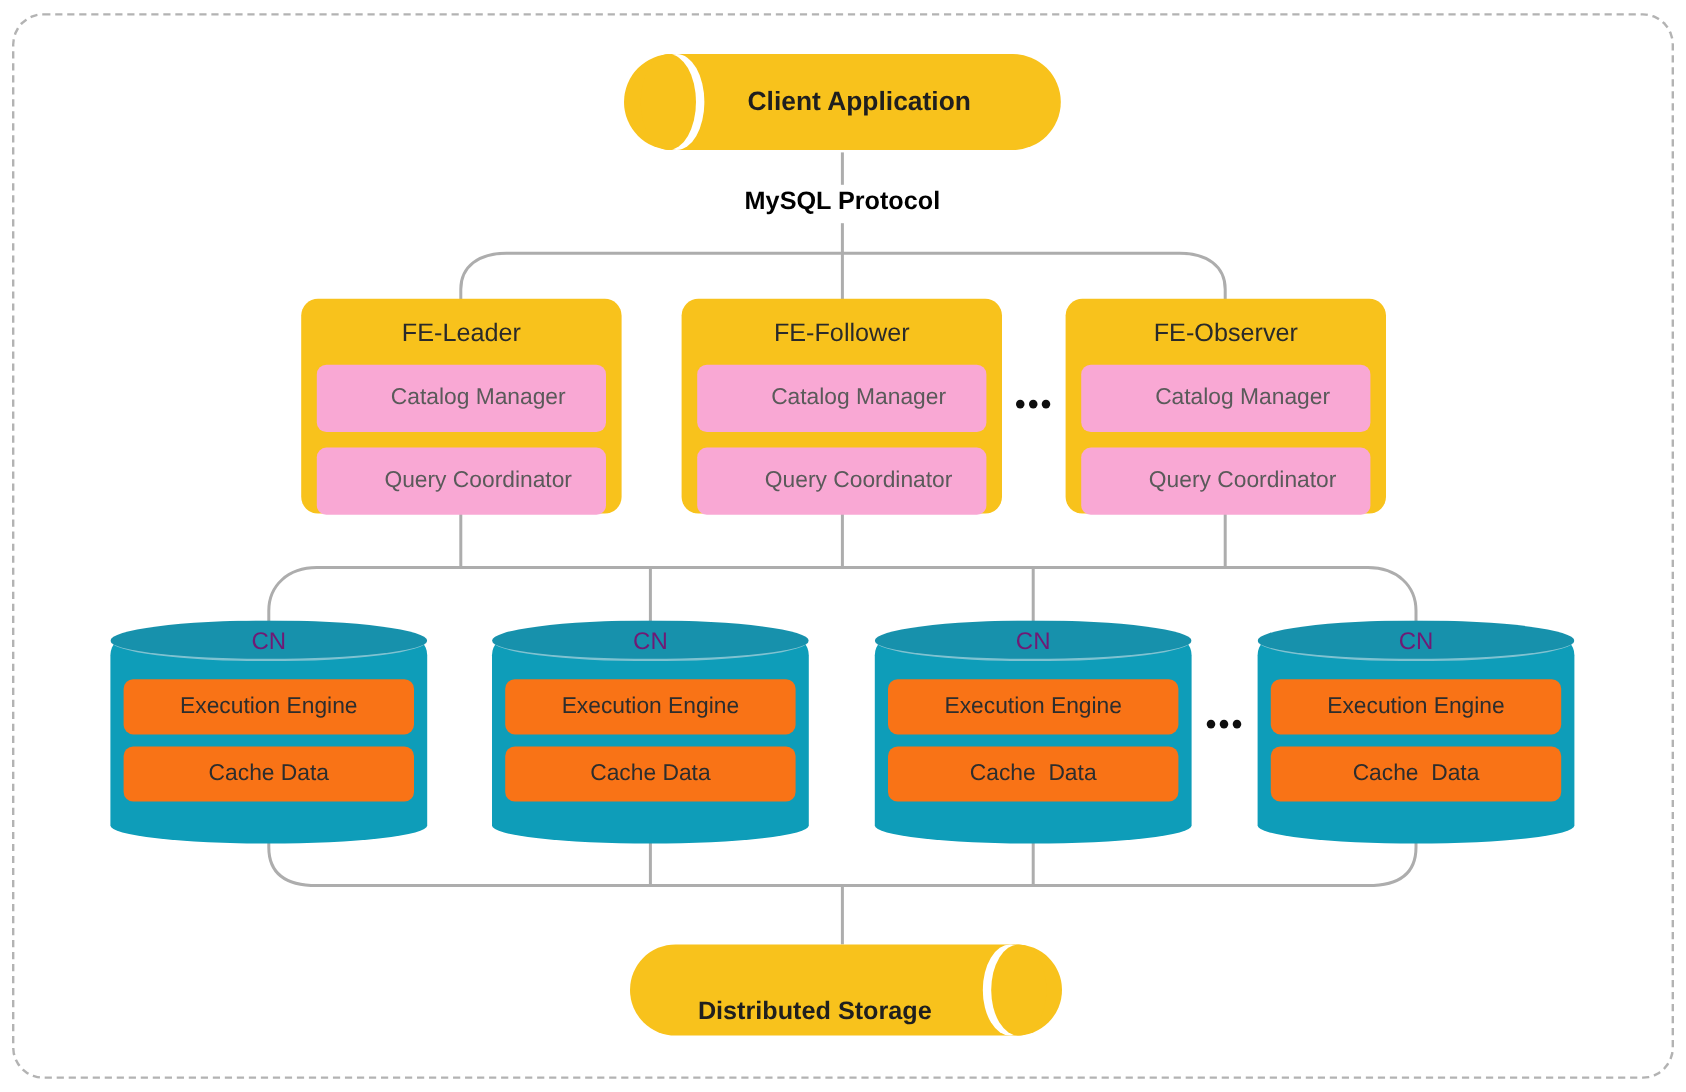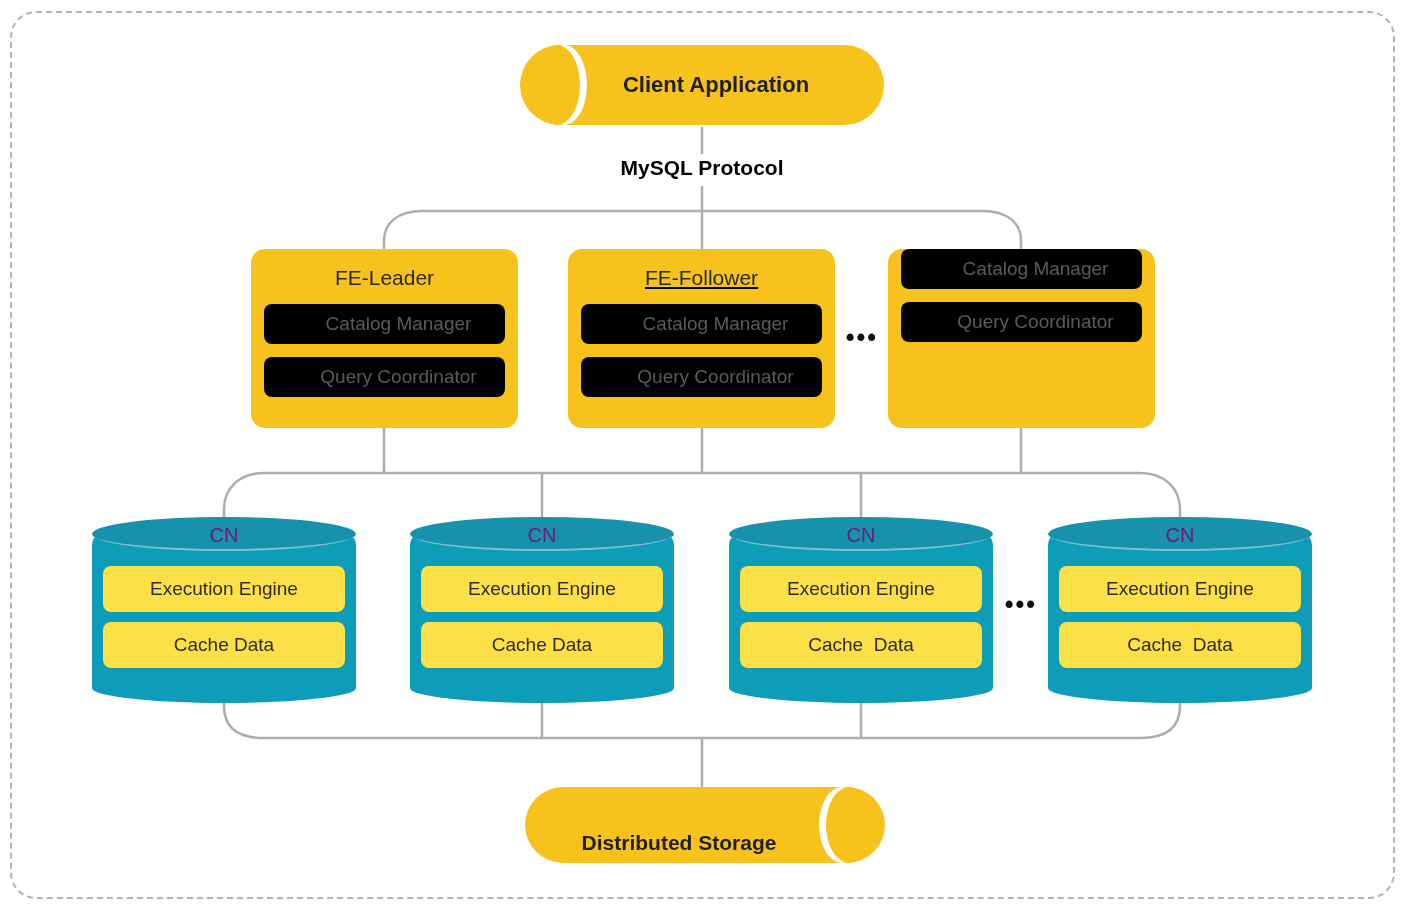--- a/index.html
+++ b/index.html
@@ -43,44 +43,44 @@
   
   .fe {
     position:absolute; top:249px; width:267px; height:179px;
     background:var(--yellow,#f8c21c); border-radius:14px;
   }
   .fe-title {
     height:55px; line-height:58px; text-align:center;
     font-size:21px; font-weight:500; color:#2a2a2a;
   }
   .fe-chip {
-    margin:0 13px 13px; height:40px; background:#000000; border-radius:8px;
+    margin:0 13px 13px; height:56px; background:#f9a8d4; border-radius:8px;
     display:flex; align-items:center; justify-content:center;
     font-size:19px; color:#5a5a5a;padding-left:28px;
   }
-  #fe-0 { left:251px; } #fe-1 { left:568px;text-decoration:underline; } #fe-2 { left:888px; }
+  #fe-0 { left:251px; } #fe-1 { left:568px; } #fe-2 { left:888px; }
 
   
   .cn { position:absolute; top:517px; width:264px; height:186px; }
   .cn-body {
     position:absolute; left:0; right:0; top:13px; bottom:0;
     background:var(--teal,#0e9db9);
     border-radius:16px 16px 132px 132px / 16px 16px 15px 15px;
   }
   .cn-top {
     position:absolute; left:0; right:0; top:0; height:34px;
     background:var(--teal-top,#1791ac); border-radius:50%;
     border-bottom:2px solid rgba(255,255,255,0.45); box-sizing:border-box;
   }
   .cn-label {
     position:absolute; left:0; right:0; top:1px; height:34px; line-height:34px;
     text-align:center; color:#701a75; font-size:20px; font-weight:500;
   }
   .cn-chip {
-    position:absolute; left:11px; right:11px; height:46px; background:#fde047;
+    position:absolute; left:11px; right:11px; height:46px; background:#f97316;
     border-radius:8px; display:flex; align-items:center; justify-content:center;
     font-size:19px; color:#2d2d2d;
   }
   .cn-chip span { white-space:pre; }
   .cn-chip-1 { top:49px; } .cn-chip-2 { top:105px; }
   #cn-0 { left:92px; } #cn-1 { left:410px; } #cn-2 { left:729px; } #cn-3 { left:1048px; }
 
   .dots {
     position:absolute; width:60px; text-align:center;
     font-size:25px; font-weight:bold; color:#0e0e0e; letter-spacing:2px; line-height:30px;
@@ -125,20 +125,21 @@
     <div class="fe-chip">Catalog Manager</div>
     <div class="fe-chip">Query Coordinator</div>
   </div>
   <div id="fe-1" class="fe">
     <div class="fe-title">FE-Follower</div>
     <div class="fe-chip">Catalog Manager</div>
     <div class="fe-chip">Query Coordinator</div>
   </div>
   <div id="fe-dots" class="dots">•••</div>
   <div id="fe-2" class="fe">
+    <div class="fe-title">FE-Observer</div>
     <div class="fe-chip">Catalog Manager</div>
     <div class="fe-chip">Query Coordinator</div>
   </div>
 
   <div id="cn-0" class="cn">
     <div class="cn-body"></div>
     <div class="cn-top"></div>
     <div class="cn-label">CN</div>
     <div class="cn-chip cn-chip-1">
         <span>Execution Engine</span>

